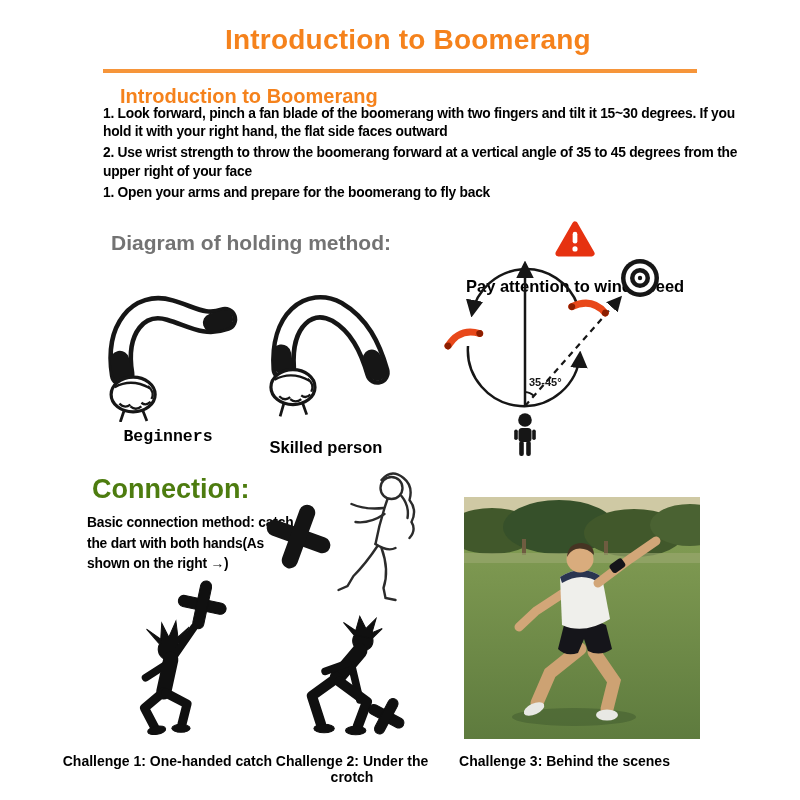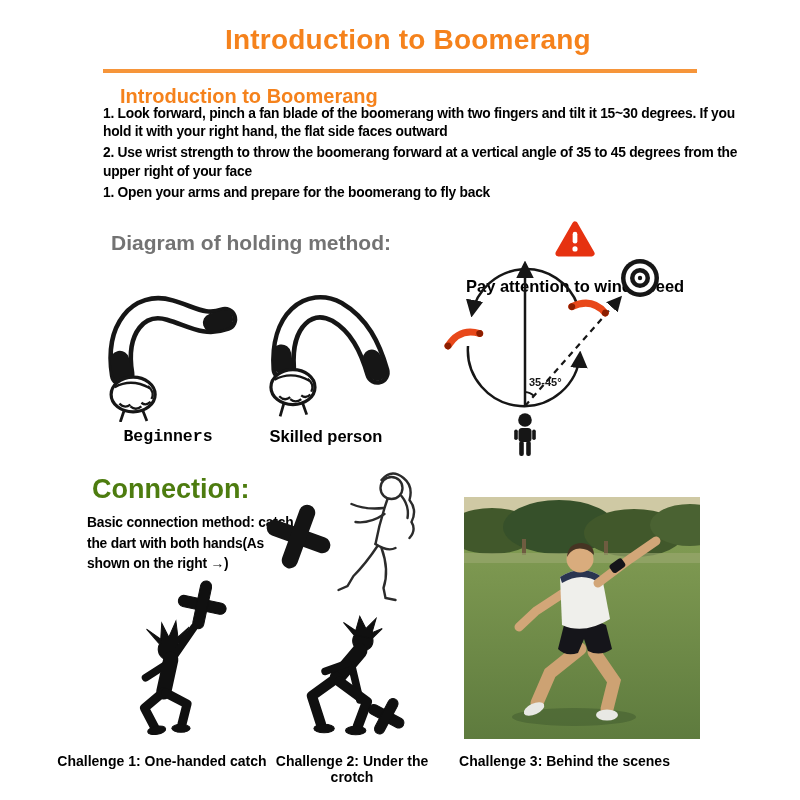--- a/index.html
+++ b/index.html
@@ -13,35 +13,35 @@
   .steps{position:absolute;top:105px;left:103px;width:648px;font-size:13.8px;font-weight:bold;
         letter-spacing:-.25px;line-height:1.32;}
   .steps p{margin:0 0 3px 0;}
   .holding-heading{position:absolute;top:223px;left:103px;font-size:21px;font-weight:bold;color:#737373;}
   .wind-warning{position:absolute;top:220px;left:466px;display:flex;align-items:center;gap:20px;flex-direction:column;}
   .wind-warning span{font-size:16.5px;font-weight:bold;}
   .fig-beginner{position:absolute;left:90px;top:266px;width:156px;height:156px;}
   .fig-skilled{position:absolute;left:250px;top:266px;width:152px;height:156px;}
   .grip-label{position:absolute;top:427px;font-size:16.5px;font-weight:bold;text-align:center;}
   .label-beginner{left:90px;width:156px;font-family:Liberation Mono, monospace;}
-  .label-skilled{left:250px;width:152px;}
+  .label-skilled{left:250px;width:152px;margin-top:11px;}
   .fig-schematic{position:absolute;left:428px;top:248px;width:272px;height:215px;}
   .fig-schematic text{font:bold 11px "Liberation Sans",sans-serif;fill:#161616;}
   .schematic-caption{position:absolute;left:548px;top:428px;width:178px;font-size:15.5px;
         font-weight:bold;line-height:1.22;}
   .connection-heading{position:absolute;top:466px;left:84px;font-size:27px;font-weight:bold;color:#4d7c0f;}
   .connection-text{position:absolute;top:505px;left:79px;width:208px;font-size:13.8px;
         font-weight:bold;line-height:1.5;letter-spacing:-.2px;}
   .fig-cross{position:absolute;left:256px;top:492px;width:86px;height:86px;}
   .fig-catcher{position:absolute;left:316px;top:466px;width:138px;height:142px;}
   .fig-photo{position:absolute;left:464px;top:497px;width:236px;height:242px;}
   .fig-challenge1{position:absolute;left:98px;top:578px;width:172px;height:168px;}
   .fig-challenge2{position:absolute;left:266px;top:610px;width:158px;height:135px;}
   .cap{position:absolute;top:753px;font-size:14px;font-weight:bold;text-align:center;}
-  .cap1{left:52px;width:220px;}
+  .cap1{left:52px;width:220px;text-align:right;}
   .cap2{left:258px;width:188px;}
   .cap3{left:452px;width:225px;}
 </style>
 </head>
 <body>
 
 <div class="page">
 
   <h1 class="main-title">Introduction to Boomerang</h1>
   <div class="rule"></div>

